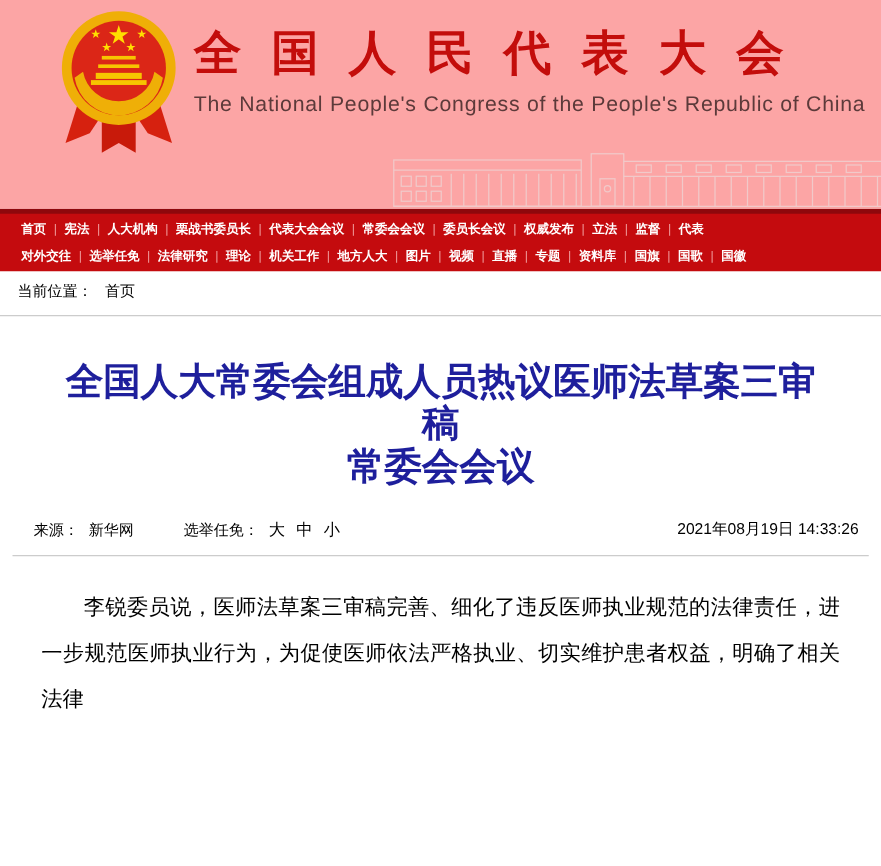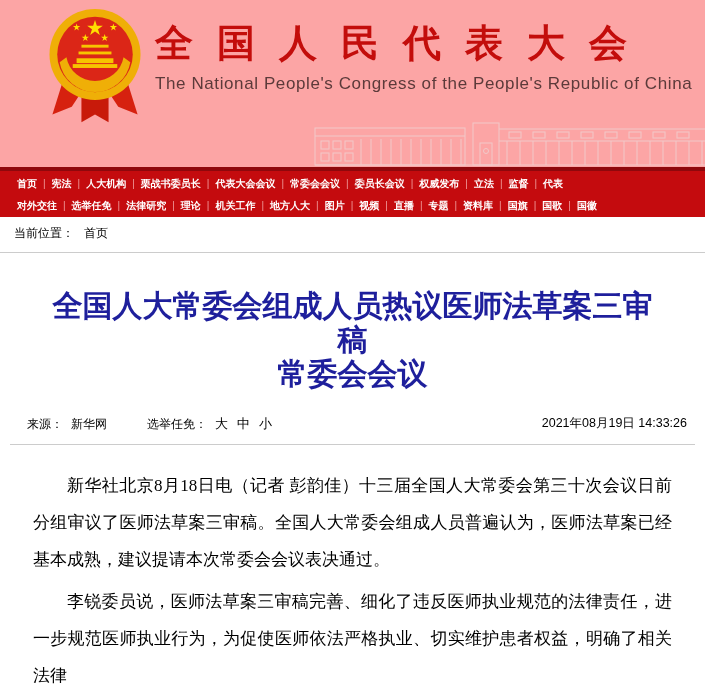--- a/index.html
+++ b/index.html
@@ -159,15 +159,14 @@
   <span>全国人大常委会组成人员热议医师法草案三审稿</span><br>
   <span>常委会会议</span>
 </h1>
 
 <div class="meta-row">
   <span class="m-label">来源：</span><span class="m-source">新华网</span><span class="m-label">选举任免：</span><span><a class="fsize" href="#">大</a><a class="fsize" href="#">中</a><a class="fsize" href="#">小</a></span>
   <span class="meta-date">2021年08月19日 14:33:26</span>
 </div>
 
 <div class="article-body">
-    <p class="para">新华社北京8月18日电（记者 彭韵佳）十三届全国人大常委会第三十次会议日前分组审议了医师法草案三审稿。全国人大常委会组成人员普遍认为，医师法草案已经基本成熟，建议提请本次常委会会议表决通过。</p>
     <p class="para">李锐委员说，医师法草案三审稿完善、细化了违反医师执业规范的法律责任，进一步规范医师执业行为，为促使医师依法严格执业、切实维护患者权益，明确了相关法律</p>
   </div>
 
 </body></html>

